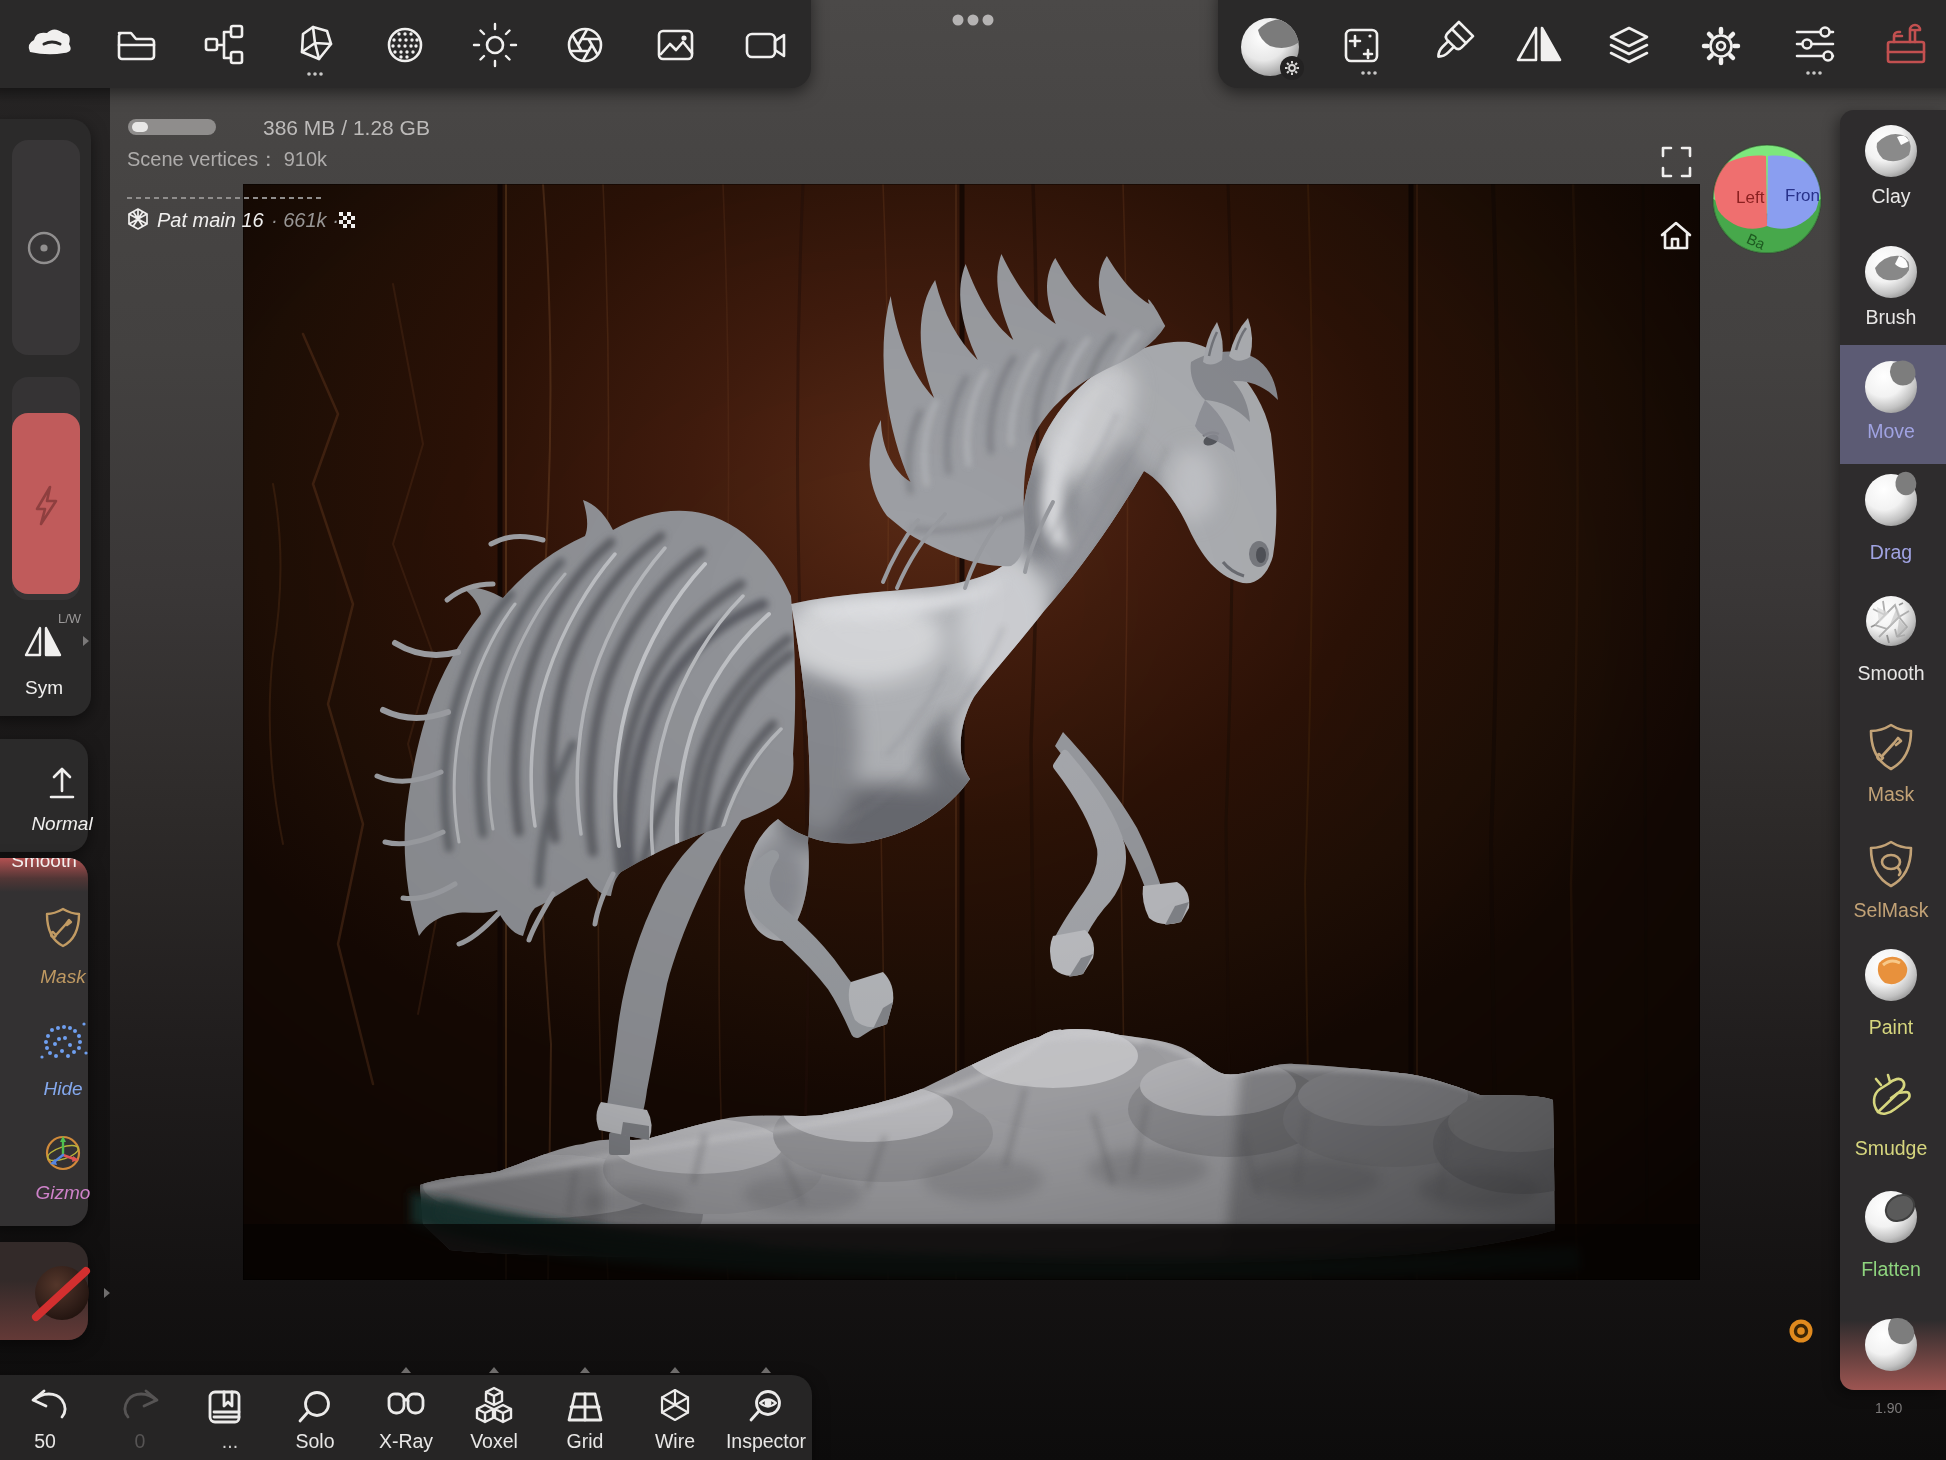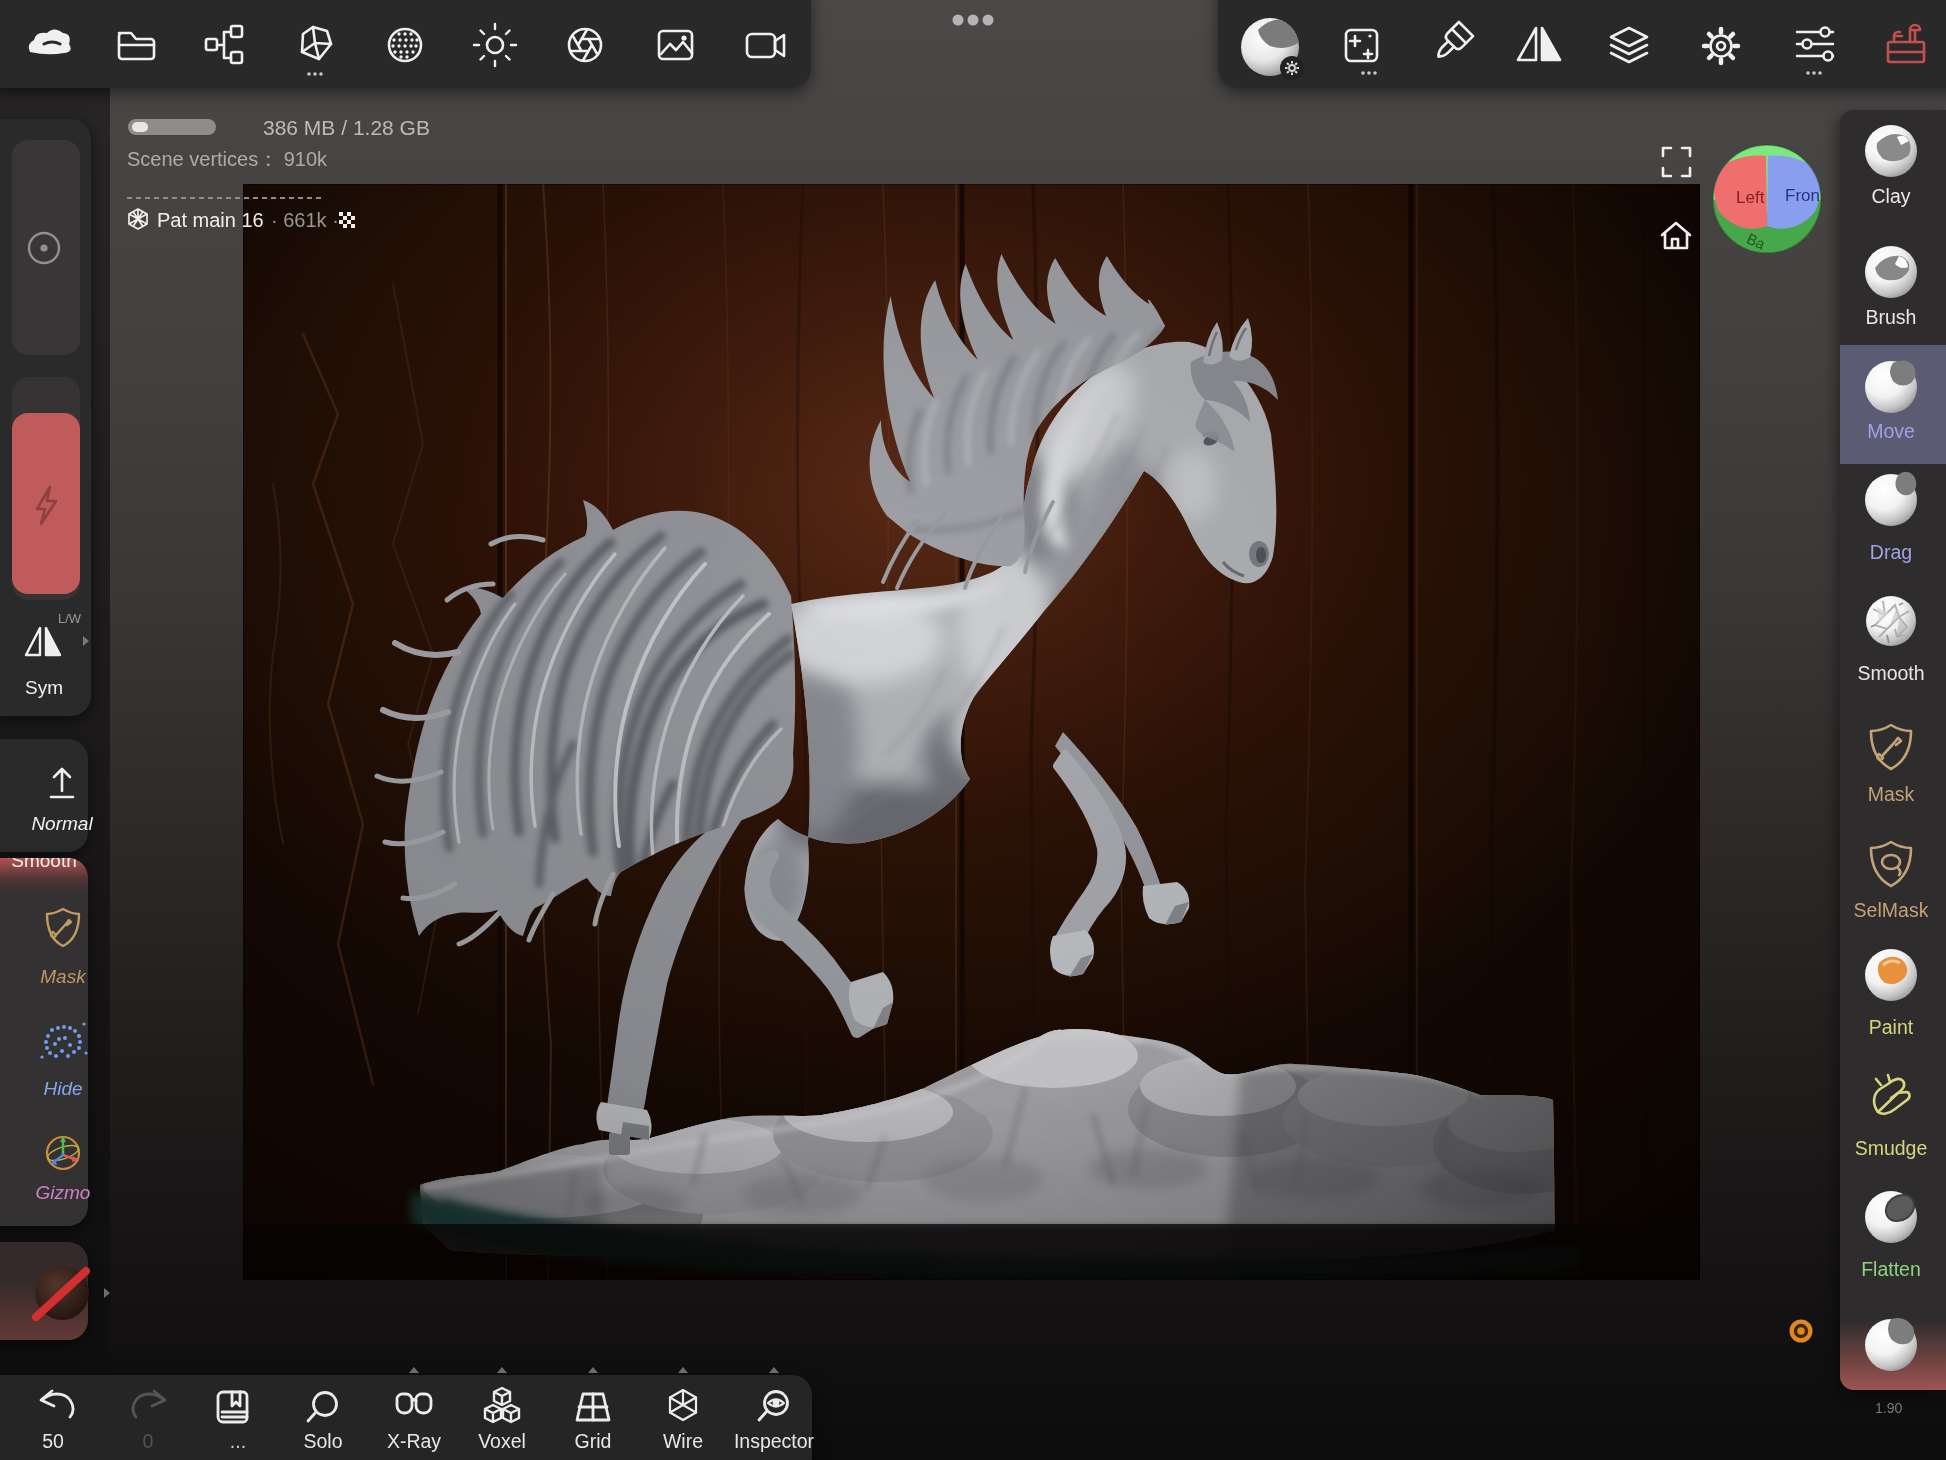--- a/index.html
+++ b/index.html
@@ -301,21 +301,21 @@
 <div class="abs" style="left:0;top:0;width:110px;height:1460px;
      background:linear-gradient(180deg,#282626 0%,#242222 20%,#1d1b1b 45%,#151313 70%,#0e0d0d 100%);"></div>
 
 <div class="abs" style="left:128px;top:119px;width:88px;height:16px;border-radius:8px;background:#8f8d8c;"></div>
 <div class="abs" style="left:132px;top:122px;width:16px;height:10px;border-radius:5px;background:#e8e7e6;"></div>
 <div class="abs" style="left:235px;top:116px;color:#bdbbba;font-size:21px;margin-left:28px;">386 MB / 1.28 GB</div>
 <div class="abs" style="left:127px;top:146px;color:#aeacab;font-size:20px;">Scene vertices：&nbsp;910k</div>
 <div class="abs" style="left:127px;top:186px;"><svg width="200" height="4">
       <line x1="0" y1="2" x2="196" y2="2" stroke="#8f8d8c" stroke-width="2" stroke-dasharray="5,4"></line>
     </svg></div>
-<div class="abs" style="left:127px;top:206px;" id="patrow">
+<div class="abs" style="left:127px;top:206px;font-style:italic;" id="patrow">
   <svg width="240" height="32" viewBox="0 0 240 32" style="vertical-align:middle">
     <g stroke="#f0efee" stroke-width="1.7" fill="none" stroke-linejoin="round">
       <path d="M11,3 L20,8 L20,18 L11,23 L2,18 L2,8 Z"></path>
       <path d="M11,3 L11,13 L20,18 M11,13 L2,18 M2,8 L11,13 L20,8 M6,5.5 L11,13 L16,5.5 M6,20.5 L11,13 L16,20.5"></path>
     </g>
     <text x="30" y="21" font-size="20" fill="#f0efee" font-family="Liberation Sans">Pat main 16</text>
     <text x="144" y="21" font-size="20" fill="#989695" font-family="Liberation Sans">· 661k ·</text>
     <g fill="#f0efee">
       <rect x="212" y="6" width="4" height="4"></rect>
         <rect x="220" y="6" width="4" height="4"></rect>
@@ -662,21 +662,21 @@
   <text x="51" y="1176" font-size="19.5" fill="#8ed47e" text-anchor="middle" font-family="Liberation Sans">Flatten</text>
 
   <g transform="translate(51,1245)">
     <use href="#ball"></use>
     <path d="M0,-26 Q14,-30 22,-18 Q26,-8 18,-2 Q8,2 0,-6 Q-6,-16 0,-26 Z" fill="#7d7d7d"></path>
   </g>
 </svg>
 </div>
 
 <div class="panel" style="left:-22px;top:1375px;width:834px;height:110px;border-radius:20px;background:#262525;"></div>
-<div class="abs" id="bottomIcons" style="left:0;top:1360px;width:830px;height:100px;padding-left:8px;">
+<div class="abs" id="bottomIcons" style="left:0;top:1360px;width:830px;height:100px;">
 <svg width="830" height="100" viewBox="0 0 830 100">
 
   <g fill="#6e6c6b">
     <path d="M401,13 l5,-6 l5,6 z"></path>
         <path d="M489,13 l5,-6 l5,6 z"></path>
         <path d="M580,13 l5,-6 l5,6 z"></path>
         <path d="M670,13 l5,-6 l5,6 z"></path>
         <path d="M761,13 l5,-6 l5,6 z"></path>
   </g>
   <g stroke="#ecebea" stroke-width="2.8" fill="none" stroke-linecap="round" stroke-linejoin="round">

